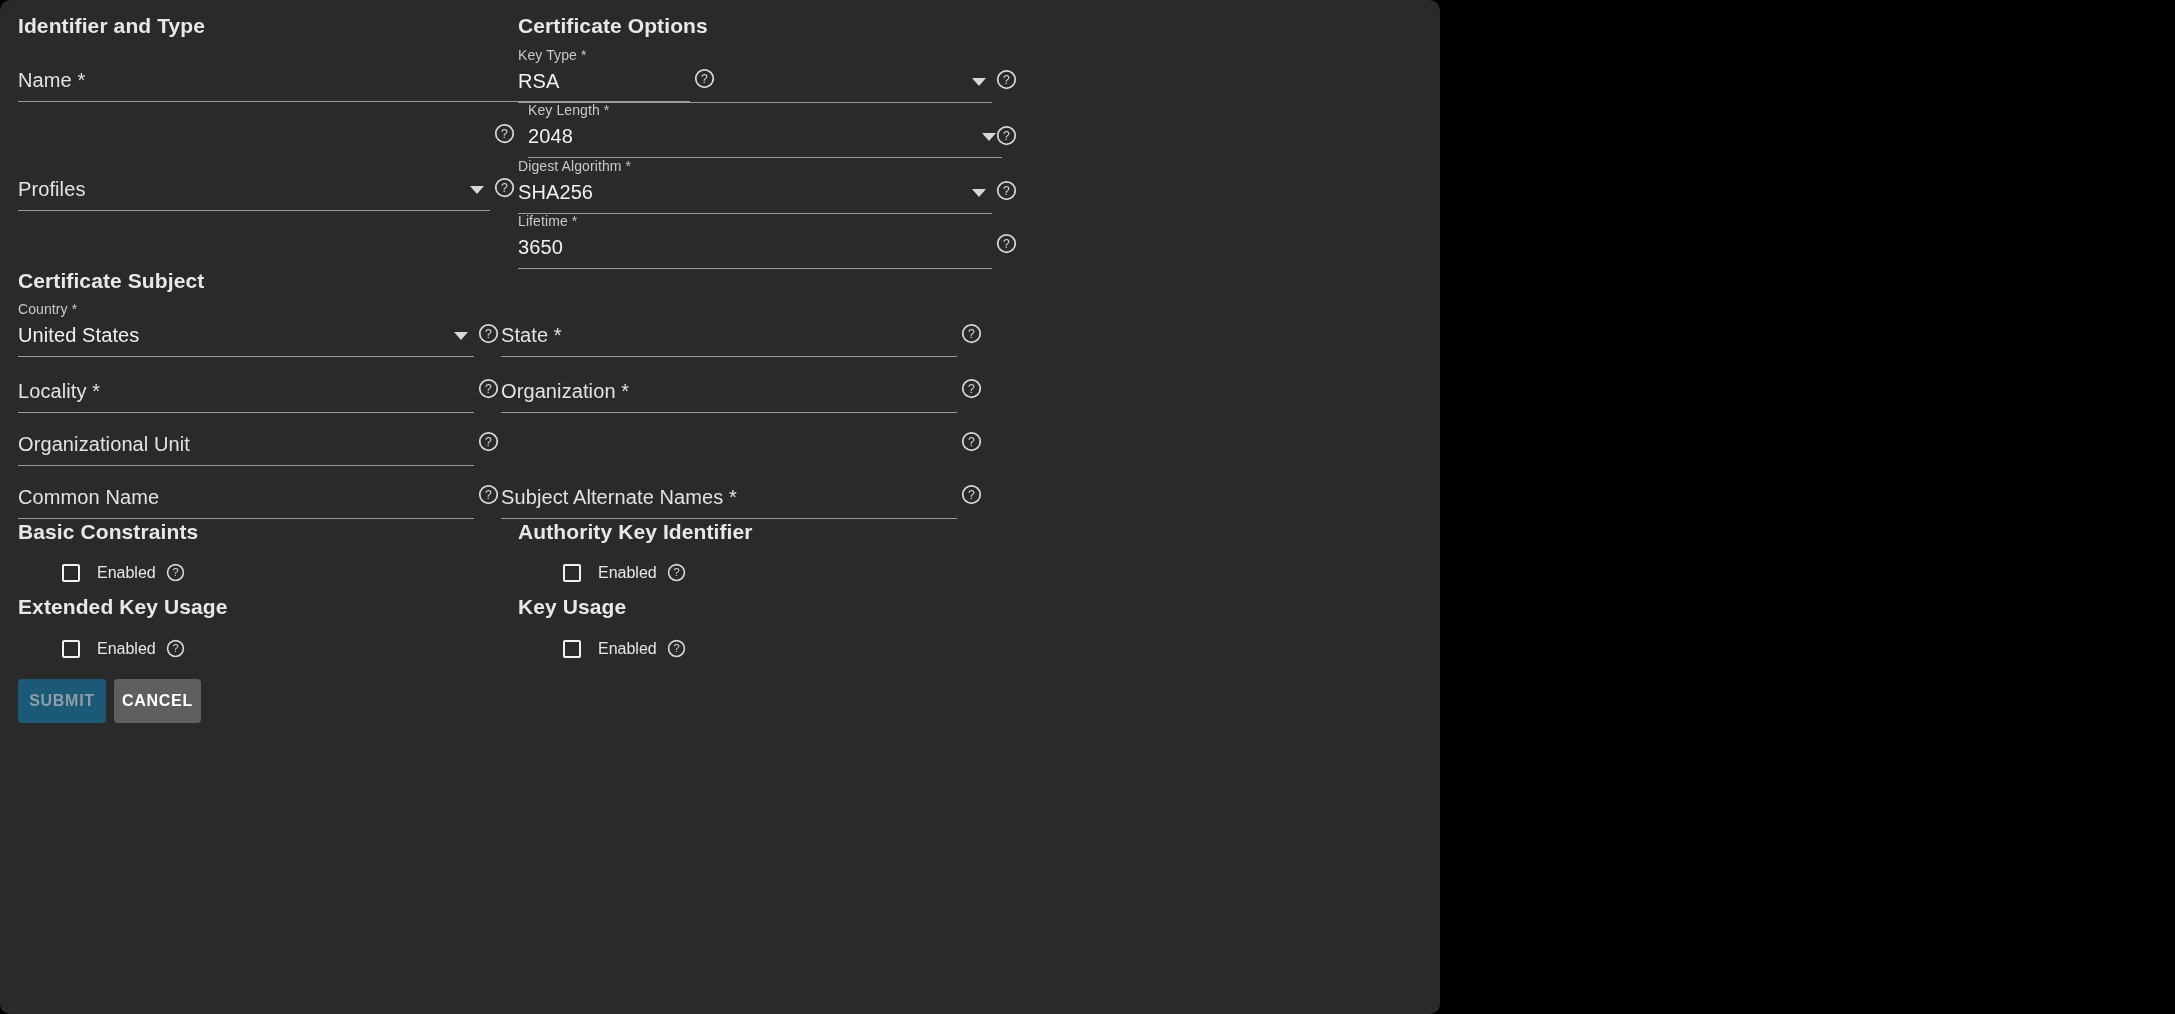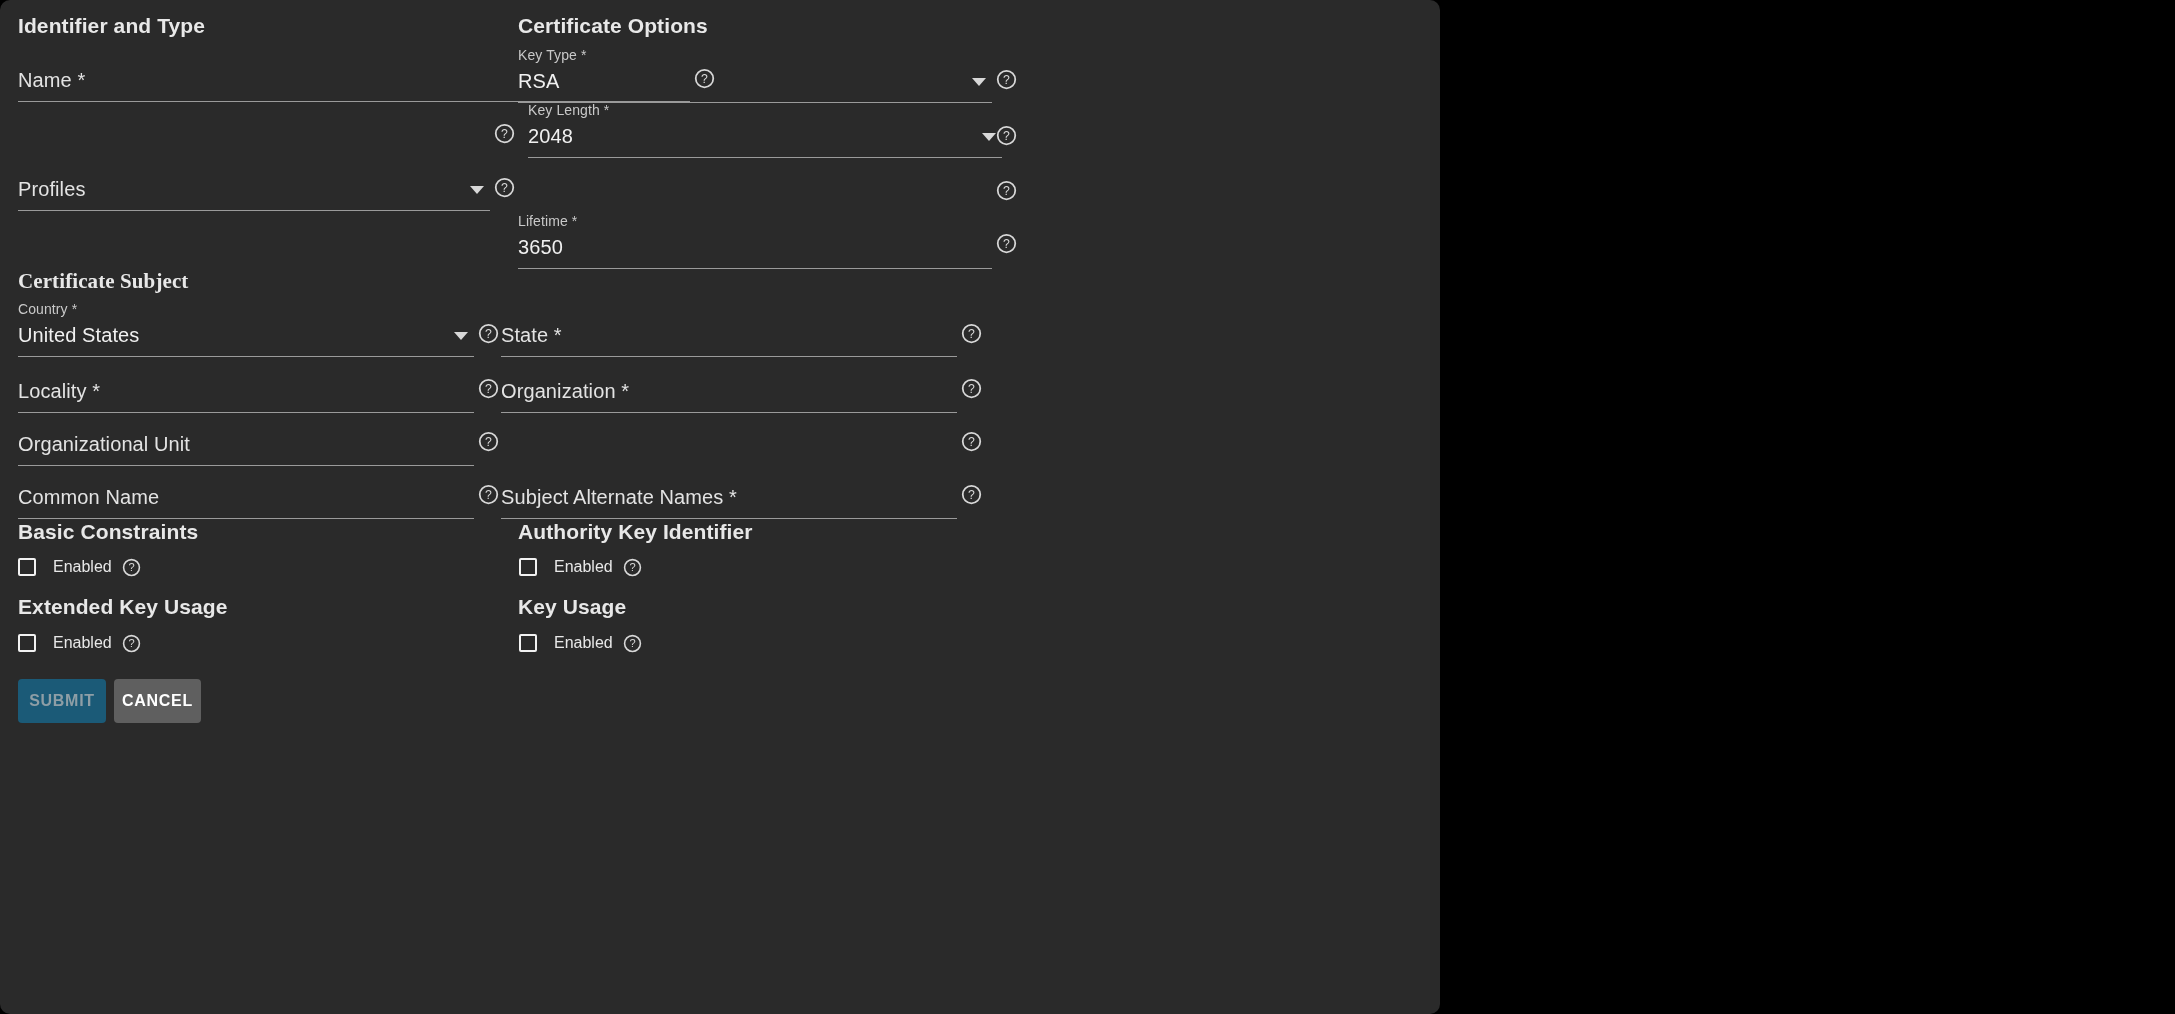--- a/index.html
+++ b/index.html
@@ -87,22 +87,23 @@
     position: absolute;
     width: 21px;
     height: 21px;
   }
   .help svg { display: block; }
 
   
   .cbrow {
     position: absolute;
     display: flex;
-    align-items: flex-start;
+    align-items: flex-end;
     height: 24px;
+    margin-left: 44px;
   }
   .cbox {
     width: 18px;
     height: 18px;
     border: 2px solid #f2f2f2;
     border-radius: 2px;
     background: transparent;
     box-sizing: border-box;
     flex: 0 0 auto;
   }
@@ -199,40 +200,46 @@
     <div class="caret"></div>
     <div class="underline"></div>
   </div>
   <div class="help" style="left:996px; top:125px;">
     <svg width="21" height="21" viewBox="0 0 24 24">
         <circle cx="12" cy="12" r="10" fill="none" stroke="#d8d8d8" stroke-width="2"></circle>
         <text x="12" y="17" font-size="14" font-family="Liberation Sans, sans-serif" fill="#d8d8d8" text-anchor="middle">?</text>
       </svg>
   </div>
 
+  <div class="field" style="left:518px; top:158px; width:474px;">
+    <div class="flabel">Digest Algorithm *</div>
+    <div class="fvalue">SHA256</div>
+    <div class="caret"></div>
+    <div class="underline"></div>
+  </div>
   <div class="help" style="left:996px; top:180px;">
     <svg width="21" height="21" viewBox="0 0 24 24">
         <circle cx="12" cy="12" r="10" fill="none" stroke="#d8d8d8" stroke-width="2"></circle>
         <text x="12" y="17" font-size="14" font-family="Liberation Sans, sans-serif" fill="#d8d8d8" text-anchor="middle">?</text>
       </svg>
   </div>
 
   <div class="field" style="left:518px; top:213px; width:474px;">
     <div class="flabel">Lifetime *</div>
     <div class="fvalue">3650</div>
     <div class="underline"></div>
   </div>
   <div class="help" style="left:996px; top:233px;">
     <svg width="21" height="21" viewBox="0 0 24 24">
         <circle cx="12" cy="12" r="10" fill="none" stroke="#d8d8d8" stroke-width="2"></circle>
         <text x="12" y="17" font-size="14" font-family="Liberation Sans, sans-serif" fill="#d8d8d8" text-anchor="middle">?</text>
       </svg>
   </div>
 
-  <div class="section-title" style="left:18px; top:269px;font-family:Liberation Serif, serif;">Certificate Subject</div>
+  <div class="section-title" style="left:18px; top:269px;">Certificate Subject</div>
 
   <div class="field" style="left:18px; top:301px; width:456px;">
     <div class="flabel">Country *</div>
     <div class="fvalue">United States</div>
     <div class="caret"></div>
     <div class="underline"></div>
   </div>
   <div class="help" style="left:478px; top:323px;">
     <svg width="21" height="21" viewBox="0 0 24 24">
         <circle cx="12" cy="12" r="10" fill="none" stroke="#d8d8d8" stroke-width="2"></circle>

